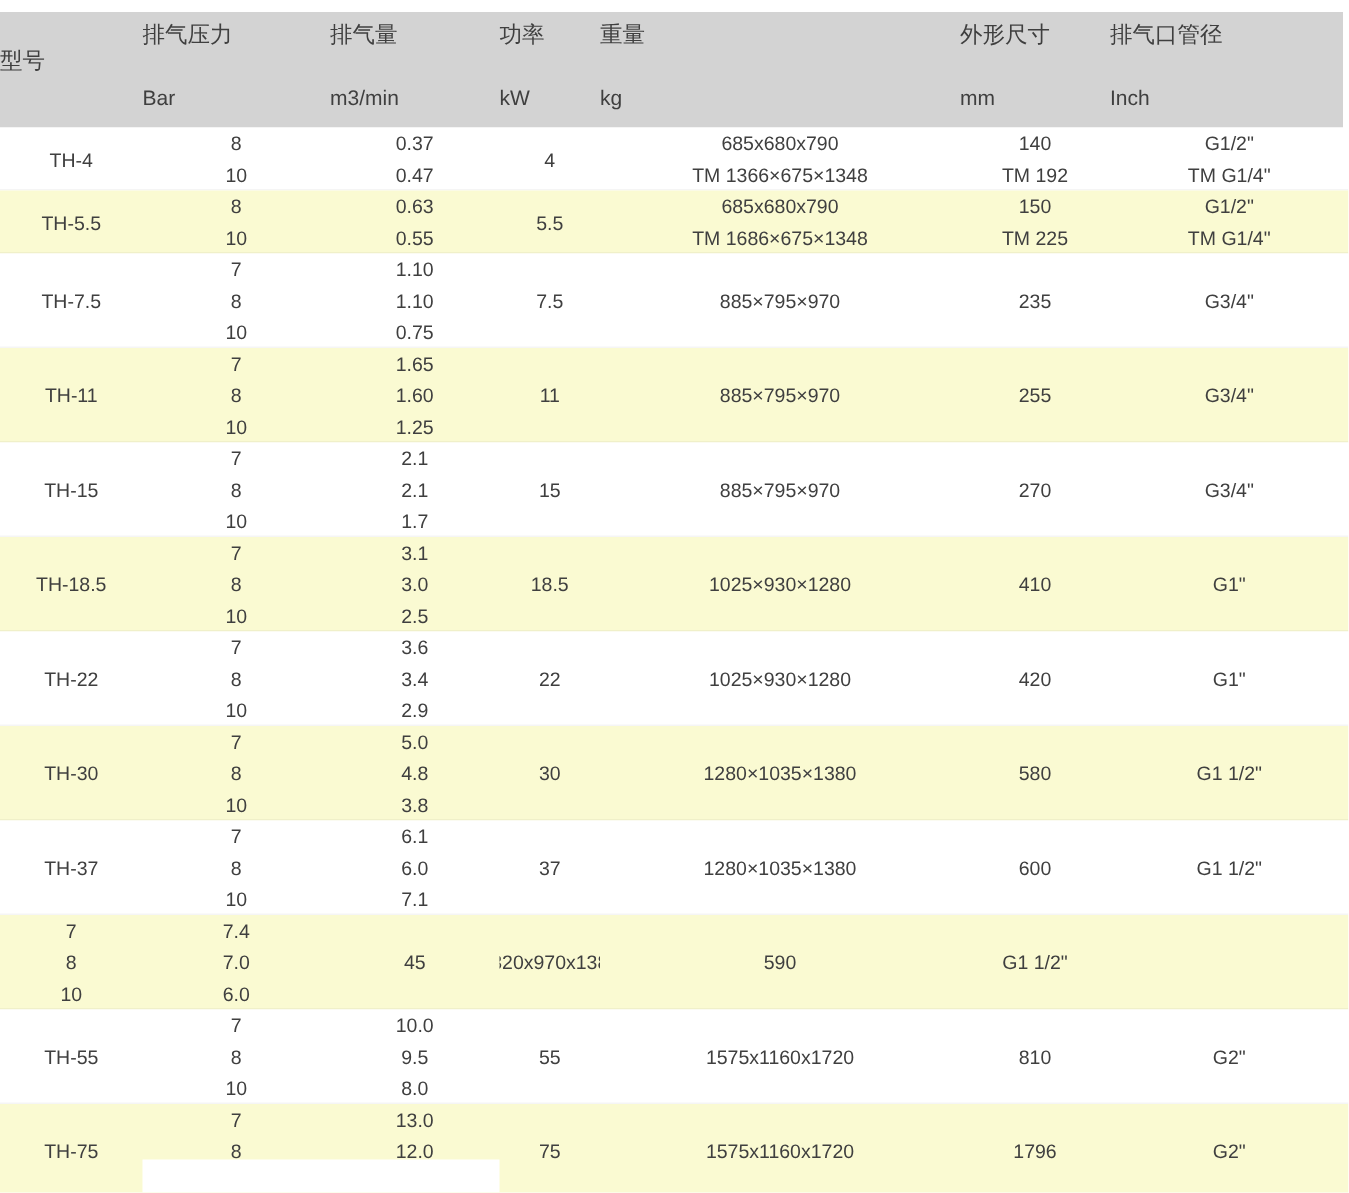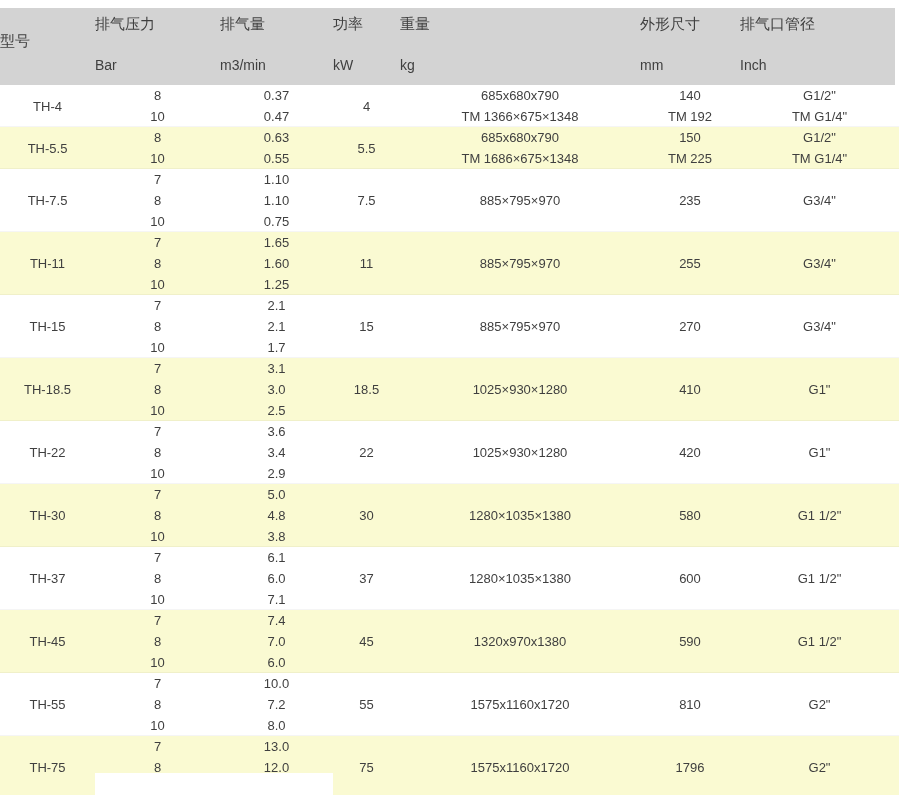--- a/index.html
+++ b/index.html
@@ -321,23 +321,20 @@
         <div class="line">1280×1035×1380</div>
       </div>
       <div class="cell">
         <div class="line">600</div>
       </div>
       <div class="cell">
         <div class="line">G1 1/2"</div>
       </div>
     </div>
     <div class="grid-cols row alt" style="height: 63px;">
-      <div class="cell">
-        <div class="line">TH-45</div>
-      </div>
       <div class="cell stack">
         <div class="line">7</div>
         <div class="line">8</div>
         <div class="line">10</div>
       </div>
       <div class="cell stack">
         <div class="line">7.4</div>
         <div class="line">7.0</div>
         <div class="line">6.0</div>
       </div>
@@ -358,21 +355,21 @@
       <div class="cell">
         <div class="line">TH-55</div>
       </div>
       <div class="cell stack">
         <div class="line">7</div>
         <div class="line">8</div>
         <div class="line">10</div>
       </div>
       <div class="cell stack">
         <div class="line">10.0</div>
-        <div class="line">7.2</div>
+        <div class="line">9.5</div>
         <div class="line">8.0</div>
       </div>
       <div class="cell">
         <div class="line">55</div>
       </div>
       <div class="cell">
         <div class="line">1575x1160x1720</div>
       </div>
       <div class="cell">
         <div class="line">810</div>

